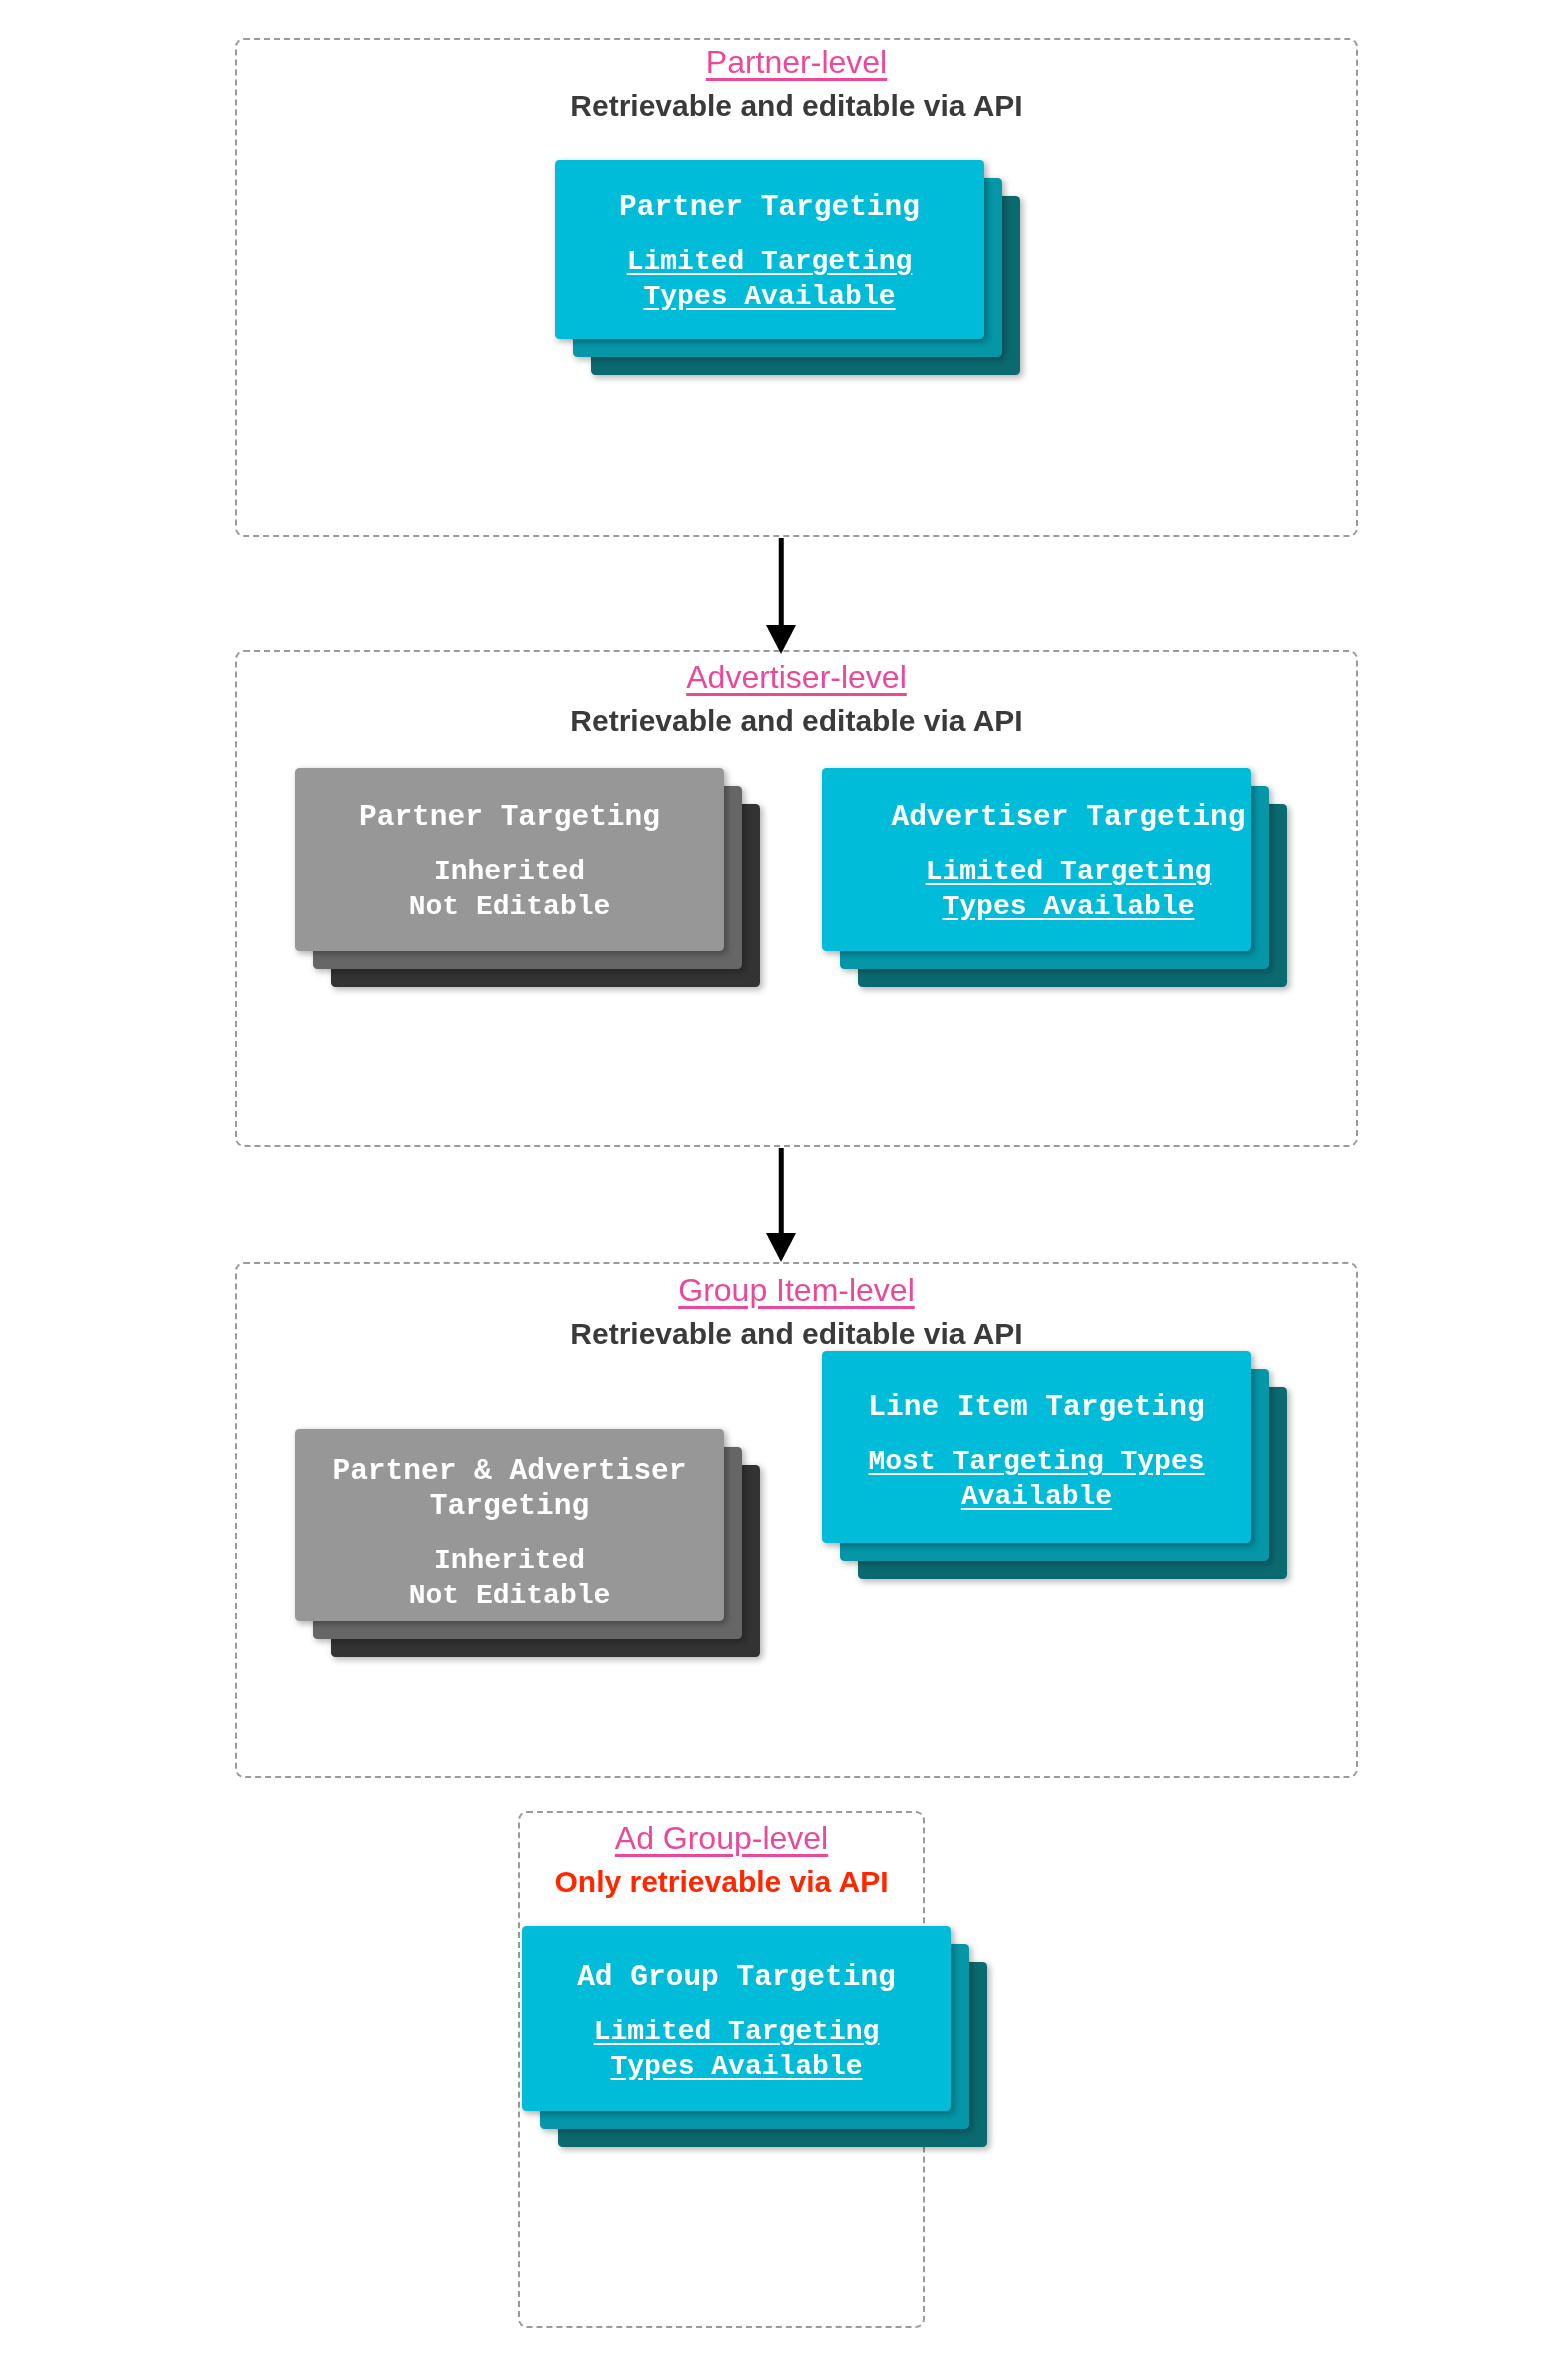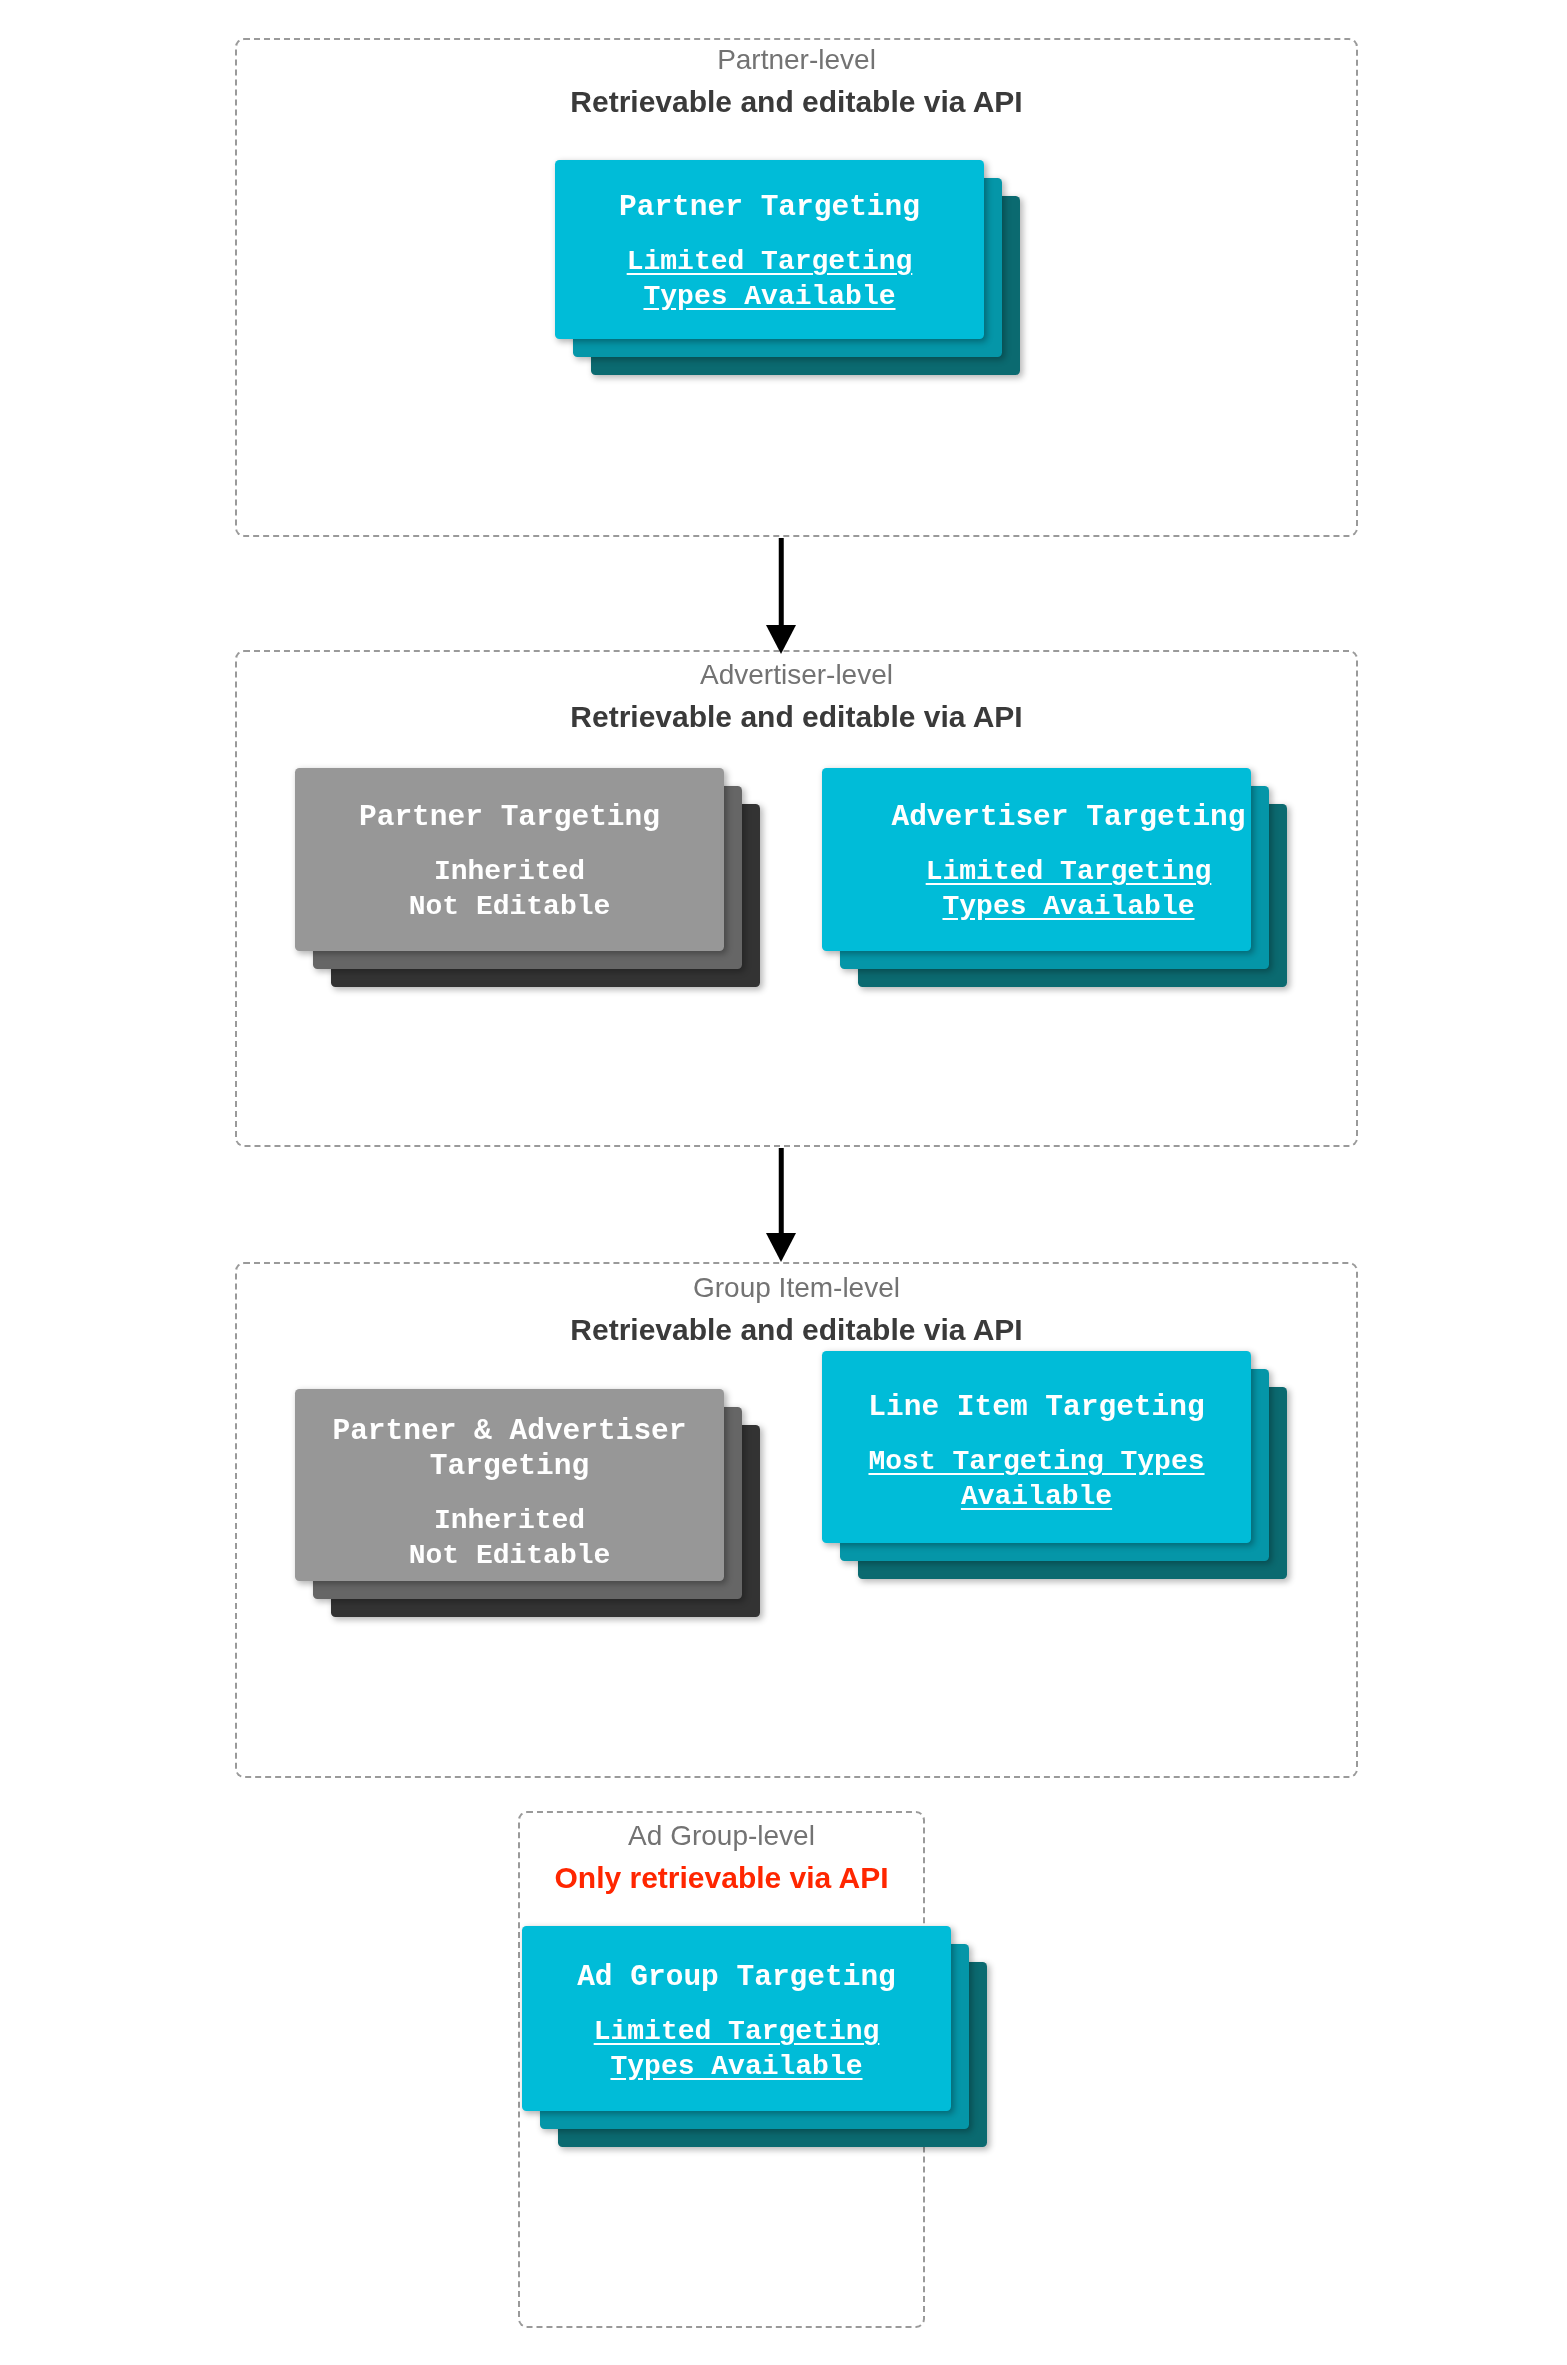--- a/index.html
+++ b/index.html
@@ -33,23 +33,24 @@
   }
 
   .level-heading {
     position: absolute;
     left: 0;
     width: 100%;
     text-align: center;
     line-height: 1.0;
   }
   .level-name {
-    font-size: 28px;
+    font-size: 32px;
     font-weight: 400;
-    color: #737373;
+    color: #ec4899;
+    text-decoration: underline;
     text-underline-offset: 5.4px;
     display: block;
     margin-bottom: 12.5px;
   }
   .level-api {
     font-size: 30px;
     font-weight: bold;
     color: #3a3a3a;
     display: block;
   }
@@ -199,21 +200,21 @@
     <div class="head"></div>
   </div>
 
   <div class="level-box" style="left:235px; top:1262px; width:1123px; height:516px;"></div>
 
   <div class="level-heading" style="left:235px; top:1274px; width:1123px;">
     <span class="level-name">Group Item-level</span>
     <span class="level-api">Retrievable and editable via API</span>
   </div>
 
-  <div class="stack gray" style="left:295px; top:1389px; width:482px; height:268px;padding-left:45px;">
+  <div class="stack gray" style="left:295px; top:1429px; width:482px; height:268px;padding-left:45px;">
     <div class="card layer-back" style="width:429px; height:192px;"></div>
     <div class="card layer-mid" style="width:429px; height:192px;"></div>
     <div class="card layer-front" style="width:429px; height:192px;">
       <div class="card-body" style="top:25px;">
         <span class="card-title">Partner &amp; Advertiser Targeting</span>
         <span class="card-sub" style="white-space:pre-line;">Inherited
 Not Editable</span>
       </div>
     </div>
   </div>

